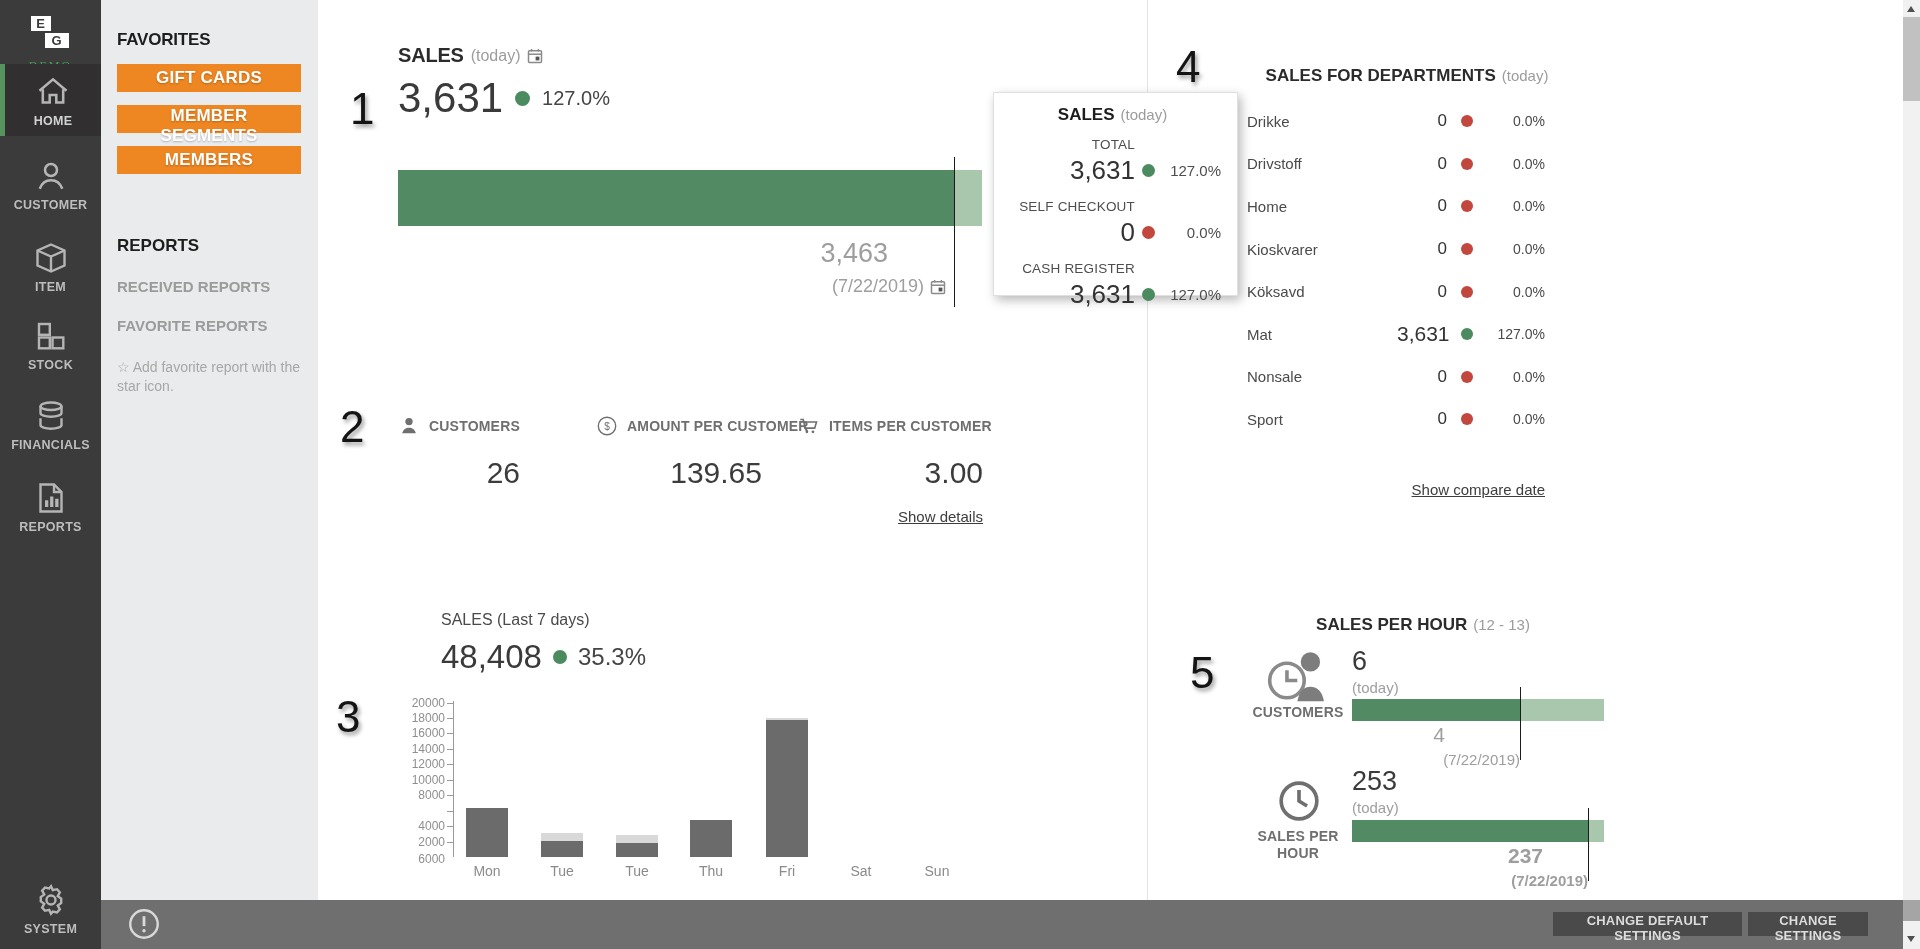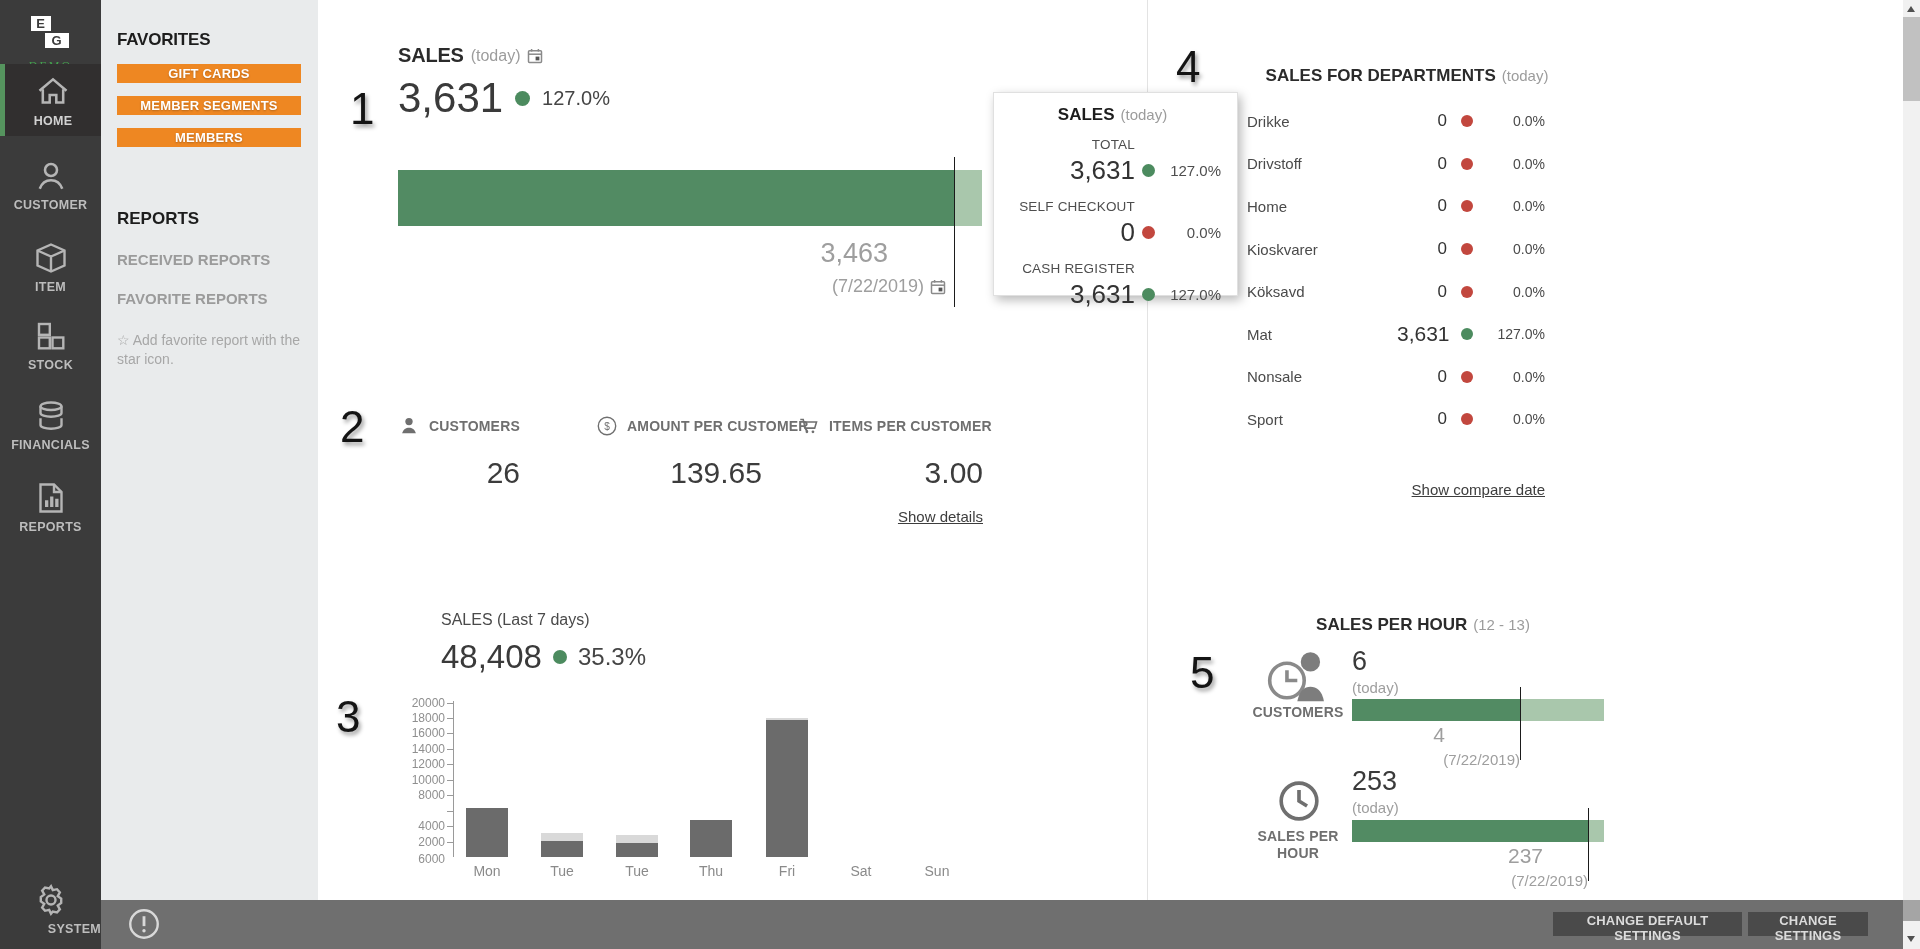--- a/index.html
+++ b/index.html
@@ -18,22 +18,22 @@
   .side-item{position:absolute;left:0;width:101px;text-align:center;cursor:pointer;color:#b5b5b5;}
   .side-item.active{background:#312f2f;border-left:5px solid #55945e;width:96px;}
   .side-icon{display:block;margin:10px auto 4px;width:36px;height:36px;color:#b5b5b5;}
   .side-icon svg{width:36px;height:36px;}
   .side-label{font-size:12.5px;font-weight:bold;letter-spacing:.3px;color:#bdbdbd;padding-bottom:8px;}
   .side-item.active .side-label{color:#d2d2d2;}
 
   
   .fav-panel{position:absolute;left:101px;top:0;width:217px;height:900px;background:#e9ebec;z-index:2;}
   .fav-heading{font-size:17px;font-weight:bold;color:#1d1d1d;margin:30px 0 14px 16px;letter-spacing:-.2px;}
-  .fav-btn{display:block;width:184px;margin:0 0 13px 16px;height:19px;border:none;background:var(--orange);
-           color:#fff;font-weight:bold;font-size:13px;letter-spacing:.2px;cursor:pointer;
+  .fav-btn{display:block;width:184px;margin:0 0 13px 16px;height:28px;border:none;background:var(--orange);
+           color:#fff;font-weight:bold;font-size:17px;letter-spacing:.2px;cursor:pointer;
            font-family:"Liberation Sans",sans-serif;text-shadow:0 1px 2px rgba(0,0,0,.25);}
   .reports-heading{font-size:17px;font-weight:bold;color:#1d1d1d;margin:62px 0 0 16px;}
   .report-link{font-size:15px;font-weight:bold;color:#9b9b9b;margin:22px 0 0 16px;cursor:pointer;}
   .fav-hint{font-size:14px;color:#a7a7a7;margin:24px 18px 0 16px;line-height:19px;}
 
   
   .main{position:absolute;left:318px;top:0;width:829px;height:900px;background:#fff;}
   .v-divider{position:absolute;left:1147px;top:0;width:1px;height:900px;background:#e3e3e3;}
 
   .sec-title{display:flex;align-items:center;gap:7px;}
@@ -198,21 +198,21 @@
               <path d="M5 3h9l5 5v13H5z"></path>
               <path d="M14 3v5h5"></path>
               <rect x="8" y="13.5" width="2.2" height="4.5" fill="currentColor" stroke="none"></rect>
               <rect x="11.4" y="11" width="2.2" height="7" fill="currentColor" stroke="none"></rect>
               <rect x="14.8" y="12.5" width="2.2" height="5.5" fill="currentColor" stroke="none"></rect>
             </svg></span>
           <div class="side-label">REPORTS</div>
         </div>
       </nav>
     <div id="system-slot">
-        <div class="side-item" style="top: 872px; text-align: right;">
+        <div class="side-item" style="top: 872px;">
           <span class="side-icon"><svg viewBox="0 0 24 24" fill="none" stroke="currentColor" stroke-width="1.6">
               <path d="M12 2.8l1.2 2.6 2.8-.6 1.9 2.1-1.4 2.5 2.3 1.7v2.9l-2.3 1.7 1.4 2.5-1.9 2.1-2.8-.6L12 21.2l-1.2-2.6-2.8.6-1.9-2.1 1.4-2.5-2.3-1.7v-2.9l2.3-1.7-1.4-2.5 1.9-2.1 2.8.6z"></path>
               <circle cx="12" cy="12" r="3"></circle>
             </svg></span>
           <div class="side-label">SYSTEM</div>
         </div>
       </div>
   </aside>
 
   <section class="fav-panel">
@@ -431,21 +431,21 @@
             <circle cx="12" cy="12" r="9.3"></circle>
             <path d="M12 6.3V12l4.2 2.6"></path>
           </svg></span>
         <div class="sph-label" style="left: 105px; top: 828px; width: 90px;">SALES PER HOUR</div>
         <div class="sph-value" style="left: 204px; top: 766px;">253</div>
         <div class="sph-period" style="left: 204px; top: 799px;">(today)</div>
         <div class="sph-bar" style="left: 204px; top: 820px;">
           <div class="sph-bar-dark" style="width: 236px;"></div>
         </div>
         <div class="cmp-line" style="left: 440px; top: 808px; height: 73px;"></div>
-        <div class="sph-cmp" style="left: 204px; top: 844px; width: 236px;">
+        <div class="sph-cmp" style="left: 204px; top: 844px; width: 236px; font-weight: bold;">
           <div class="n" style="padding-right: 45px;">237</div>
           <div class="d">(7/22/2019)</div>
         </div>
       </div>
   </section>
 
   <div class="tooltip">
     <div class="tt-title">
       <span class="t-bold" style="font-weight:bold;color:#1d1d1d;">SALES</span>
       <span class="t-period" style="color:#9c9c9c;">(today)</span>

